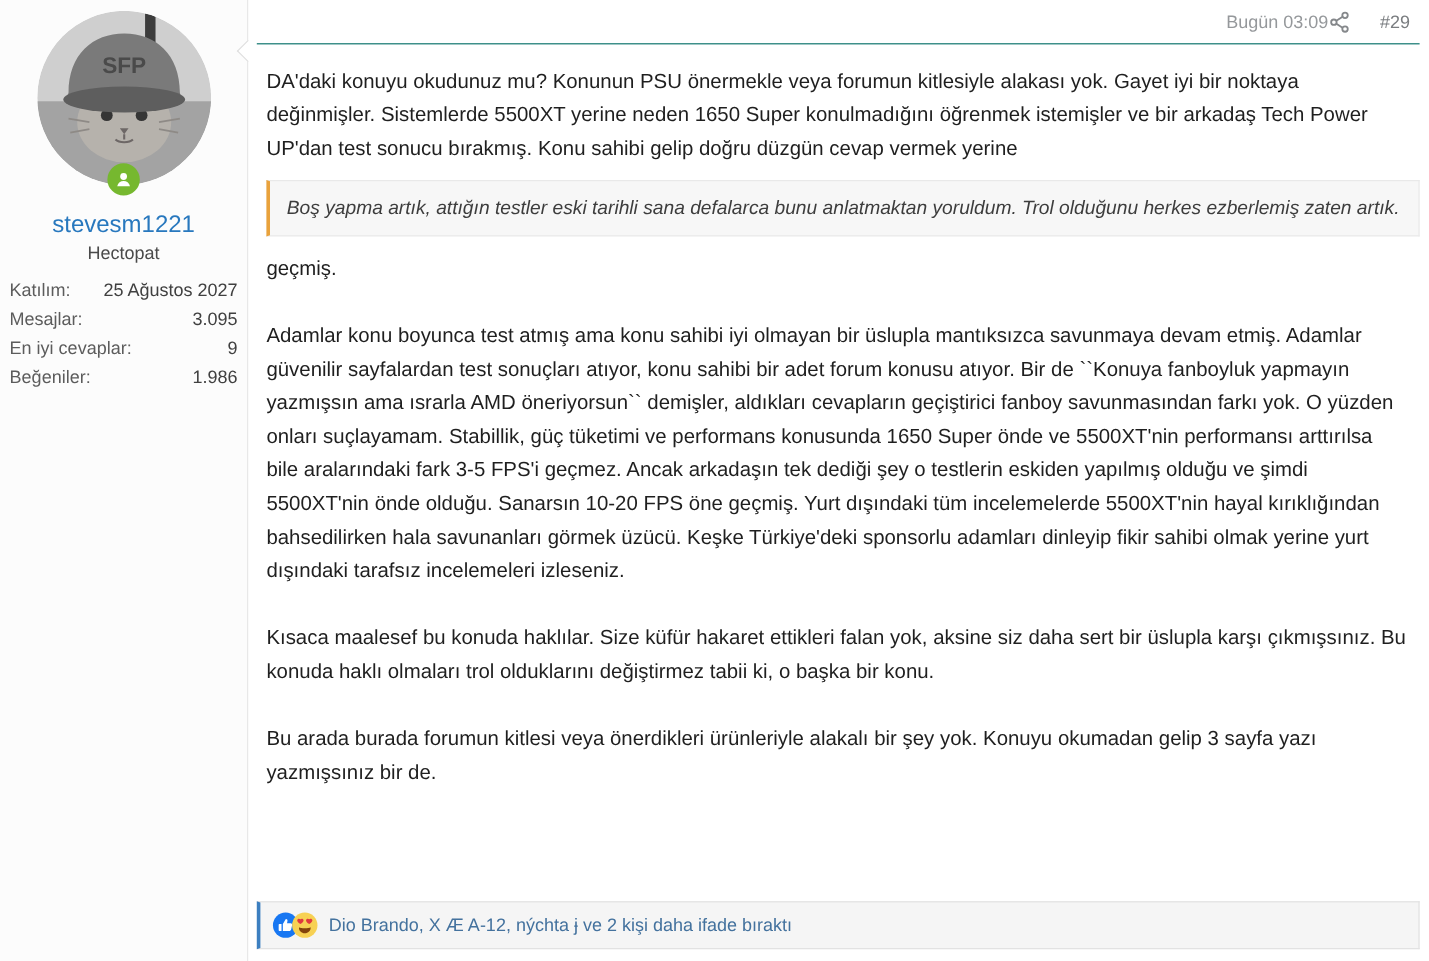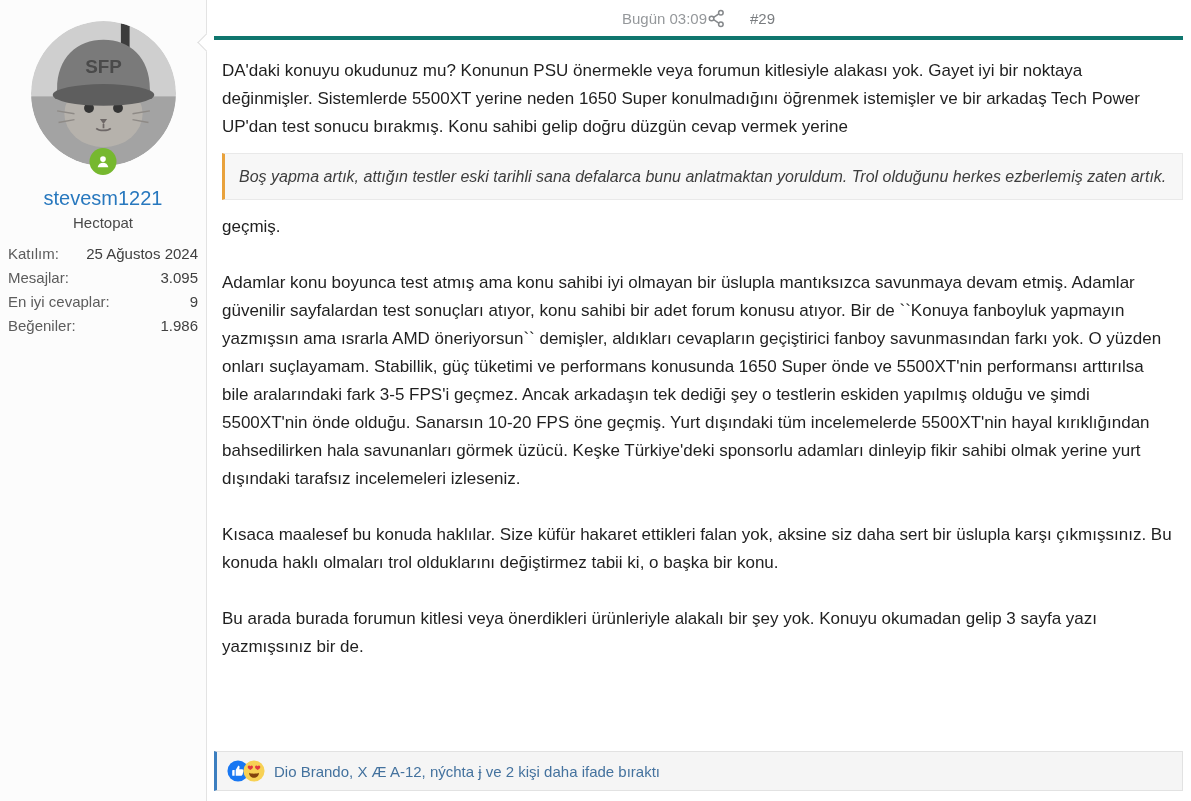--- a/index.html
+++ b/index.html
@@ -8,21 +8,21 @@
     background:#ffffff;
     font-family:"Liberation Sans","DejaVu Sans",sans-serif;
     color:#1f1f1f;
   }
   .message{display:flex;width:1191px;height:801px;}
 
   
   .user-cell{
     width:207px;min-width:207px;box-sizing:border-box;
     background:#fcfcfc;border-right:1px solid #e3e3e3;
-    text-align:center;padding-top:21px;
+    text-align:center;padding-top:9px;
   }
   .avatar-wrap{position:relative;display:inline-block;width:145px;height:145px;cursor:pointer;}
   .avatar-svg{width:145px;height:145px;border-radius:50%;display:block;}
   .online-badge{
     position:absolute;left:50%;transform:translateX(-50%);bottom:-9px;
     width:27px;height:27px;border-radius:50%;
     display:flex;align-items:center;justify-content:center;
   }
   .username{
     display:block;margin-top:17px;
@@ -39,22 +39,22 @@
     flex:1;position:relative;box-sizing:border-box;
     padding:0 8px 10px 7px;background:#fff;
     display:flex;flex-direction:column;
   }
   .beak{
     position:absolute;left:-7px;top:36px;width:12px;height:12px;background:#fff;
     border-left:1px solid #dedede;border-bottom:1px solid #dedede;
     transform:rotate(45deg);
   }
   .post-header{
-    display:flex;justify-content:center;align-items:center;
-    padding:9px 8px 8px 8px;border-bottom:4px solid #0f766e;
+    display:flex;justify-content:flex-end;align-items:center;
+    padding:9px 8px 8px 8px;border-bottom:1px solid #0f766e;
     font-size:15px;color:#95989b;
   }
   .date-link{color:#95989b;text-decoration:none;cursor:pointer;}
   .header-right{display:flex;align-items:center;gap:24px;}
   .share-btn{display:flex;align-items:center;cursor:pointer;}
   .post-number{color:#7a7d80;text-decoration:none;cursor:pointer;}
 
   .post-body{
     padding:17px 10px 0 8px;flex:1;
     font-size:17px;line-height:28px;color:#1f1f1f;
@@ -114,21 +114,21 @@
           <circle cx="12" cy="8.6" r="4" fill="#fff"></circle>
           <path d="M4.5 20c.8-4.2 4-6.2 7.5-6.2s6.7 2 7.5 6.2z" fill="#fff"></path>
         </svg>
       </span>
     </div>
     <a class="username" style="color:#2878be">stevesm1221</a>
     <div class="usertitle">Hectopat</div>
     <div class="stats">
       <div class="stat-row">
         <span class="stat-label">Katılım:</span>
-        <span class="stat-value">25 Ağustos 2024</span>
+        <span class="stat-value">25 Ağustos 2027</span>
       </div>
       <div class="stat-row">
         <span class="stat-label">Mesajlar:</span>
         <span class="stat-value">3.095</span>
       </div>
       <div class="stat-row">
         <span class="stat-label">En iyi cevaplar:</span>
         <span class="stat-value">9</span>
       </div>
       <div class="stat-row">

